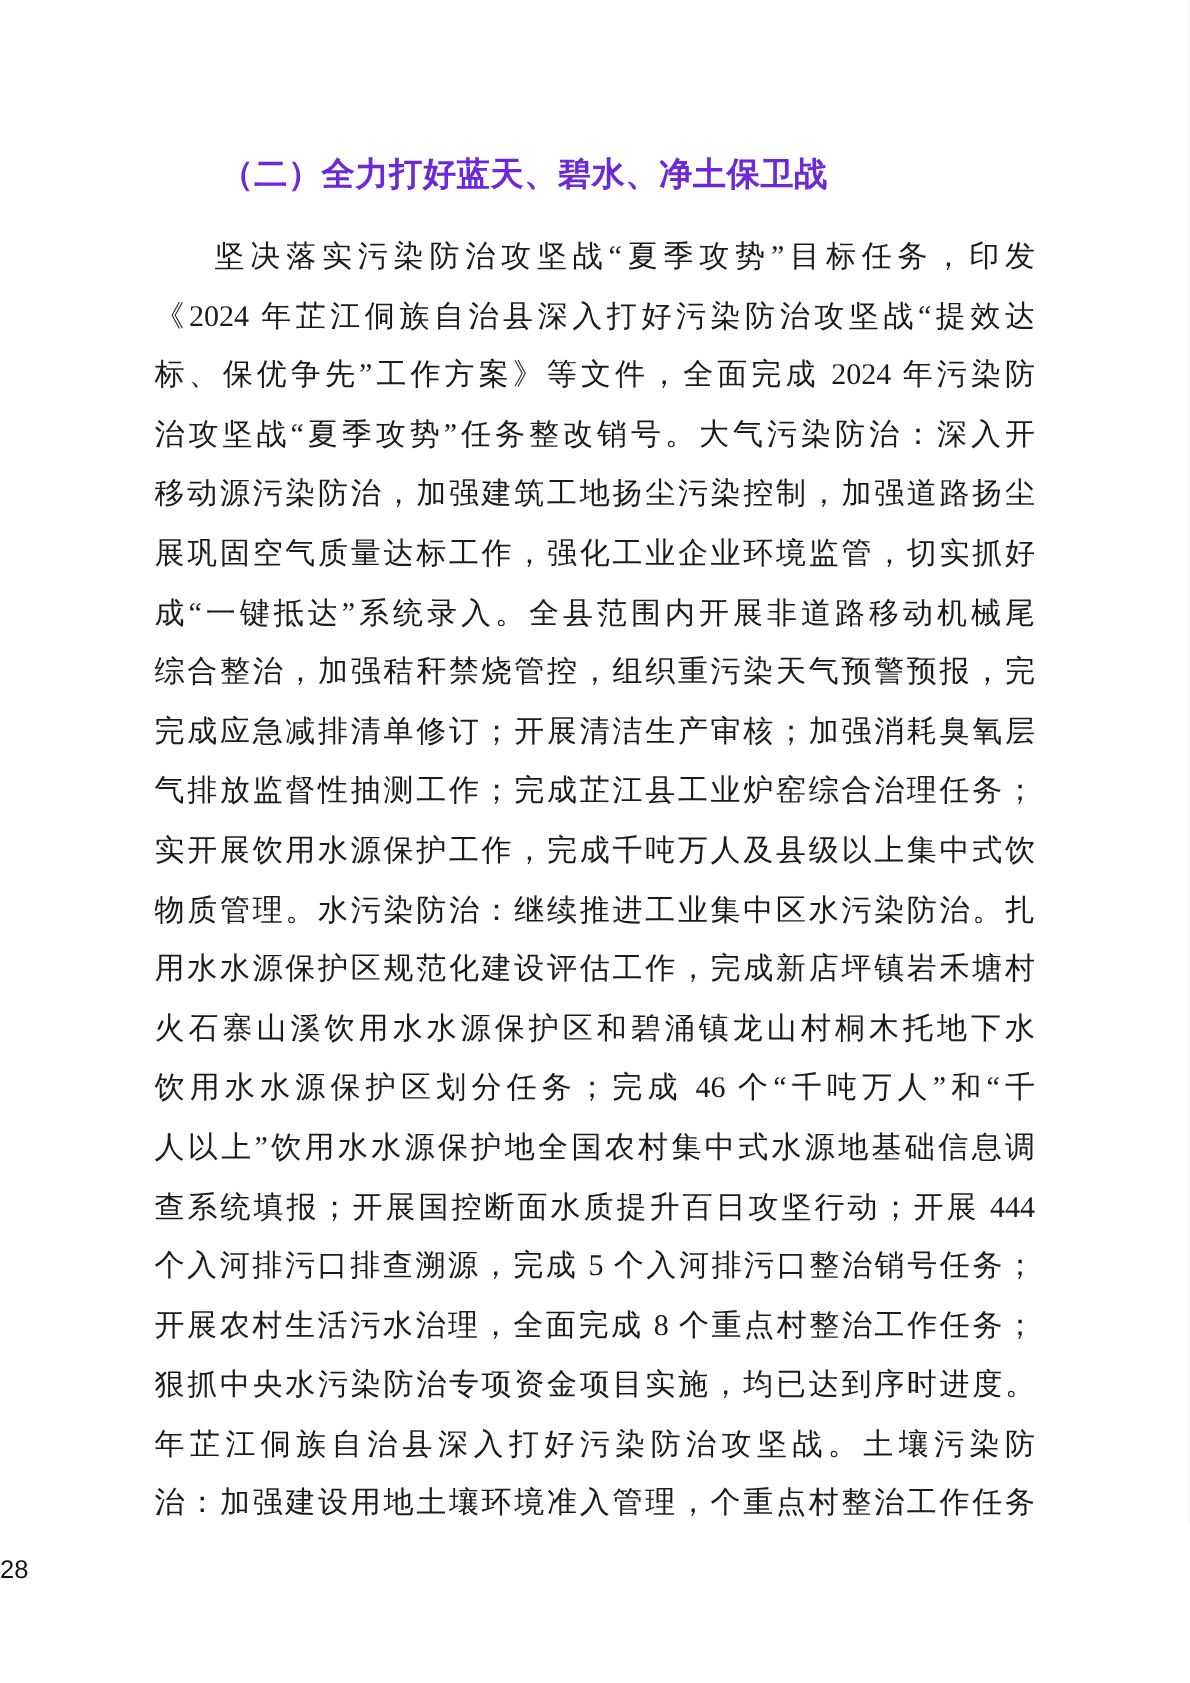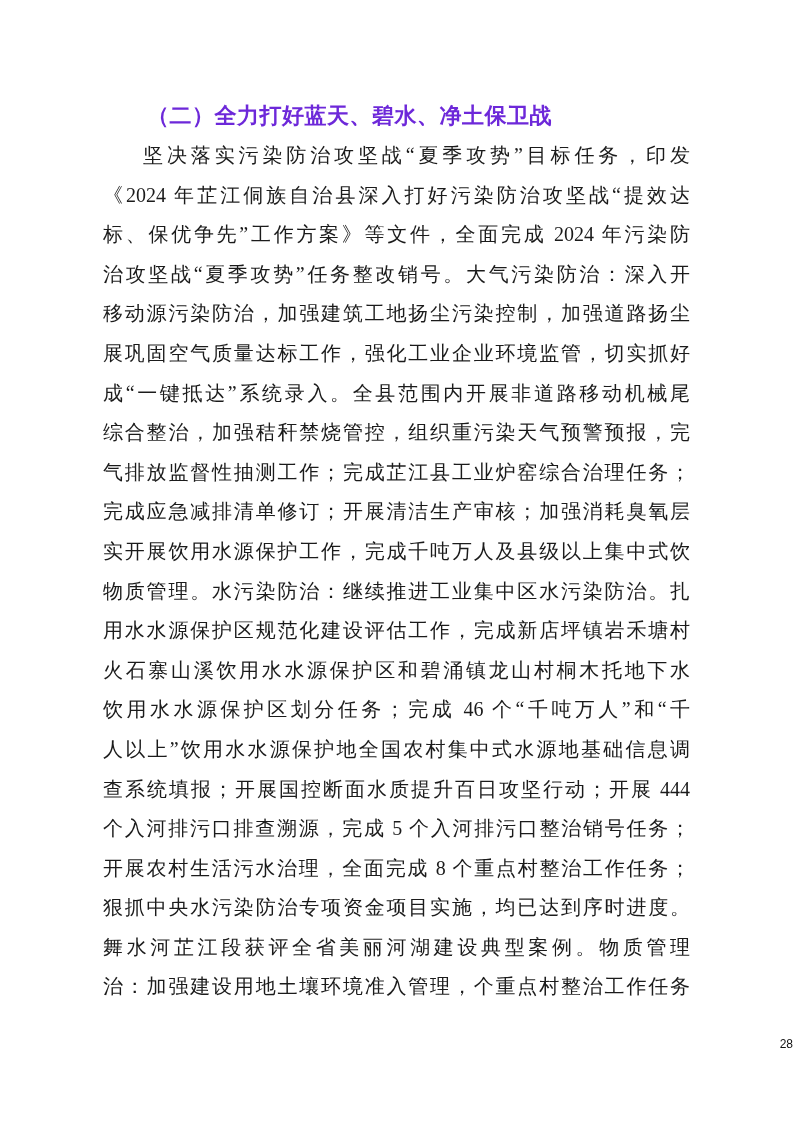--- a/index.html
+++ b/index.html
@@ -37,57 +37,57 @@
   .line {
     font-size: 20px;
     height: 39.6px;
     line-height: 39.6px;
     text-align: justify;
     text-align-last: justify;
     text-justify: inter-character;
     overflow: hidden;
     color: #1b1b1b;
   }
-  .line.indent { text-indent: 2em; }
+  .line.indent { text-indent: 2em; margin-top: 16px; }
   .page-number {
     position: absolute;
     top: 1037px;
     left: 0;
     width: 793px;
-    text-align: right;
+    text-align: left;
     font-family: "Liberation Sans", "DejaVu Sans", sans-serif;
-    font-size: 12px;
+    font-size: 17px;
     color: #111111;
   }
 </style>
 </head>
 <body>
 
 <div class="page">
   <div class="content">
     <div class="heading">（二）全力打好蓝天、碧水、净土保卫战</div>
     <div class="para">
       <div class="line indent">坚决落实污染防治攻坚战“夏季攻势”目标任务，印发</div>
       <div class="line">《2024 年芷江侗族自治县深入打好污染防治攻坚战“提效达</div>
       <div class="line">标、保优争先”工作方案》等文件，全面完成 2024 年污染防</div>
       <div class="line">治攻坚战“夏季攻势”任务整改销号。大气污染防治：深入开</div>
       <div class="line">移动源污染防治，加强建筑工地扬尘污染控制，加强道路扬尘</div>
       <div class="line">展巩固空气质量达标工作，强化工业企业环境监管，切实抓好</div>
       <div class="line">成“一键抵达”系统录入。全县范围内开展非道路移动机械尾</div>
       <div class="line">综合整治，加强秸秆禁烧管控，组织重污染天气预警预报，完</div>
+      <div class="line">完成应急减排清单修订；开展清洁生产审核；加强消耗臭氧层</div>
       <div class="line">气排放监督性抽测工作；完成芷江县工业炉窑综合治理任务；</div>
-      <div class="line">完成应急减排清单修订；开展清洁生产审核；加强消耗臭氧层</div>
       <div class="line">实开展饮用水源保护工作，完成千吨万人及县级以上集中式饮</div>
       <div class="line">物质管理。水污染防治：继续推进工业集中区水污染防治。扎</div>
       <div class="line">用水水源保护区规范化建设评估工作，完成新店坪镇岩禾塘村</div>
       <div class="line">火石寨山溪饮用水水源保护区和碧涌镇龙山村桐木托地下水</div>
       <div class="line">饮用水水源保护区划分任务；完成 46 个“千吨万人”和“千</div>
       <div class="line">人以上”饮用水水源保护地全国农村集中式水源地基础信息调</div>
       <div class="line">查系统填报；开展国控断面水质提升百日攻坚行动；开展 444</div>
       <div class="line">个入河排污口排查溯源，完成 5 个入河排污口整治销号任务；</div>
       <div class="line">开展农村生活污水治理，全面完成 8 个重点村整治工作任务；</div>
       <div class="line">狠抓中央水污染防治专项资金项目实施，均已达到序时进度。</div>
-      <div class="line">舞水河芷江段获评全省美丽河湖建设典型案例。物质管理</div>
+      <div class="line">年芷江侗族自治县深入打好污染防治攻坚战。土壤污染防</div>
       <div class="line">治：加强建设用地土壤环境准入管理，个重点村整治工作任务</div>
     </div>
   </div>
   <div class="page-number">28</div>
 </div>
 
 </body></html>

